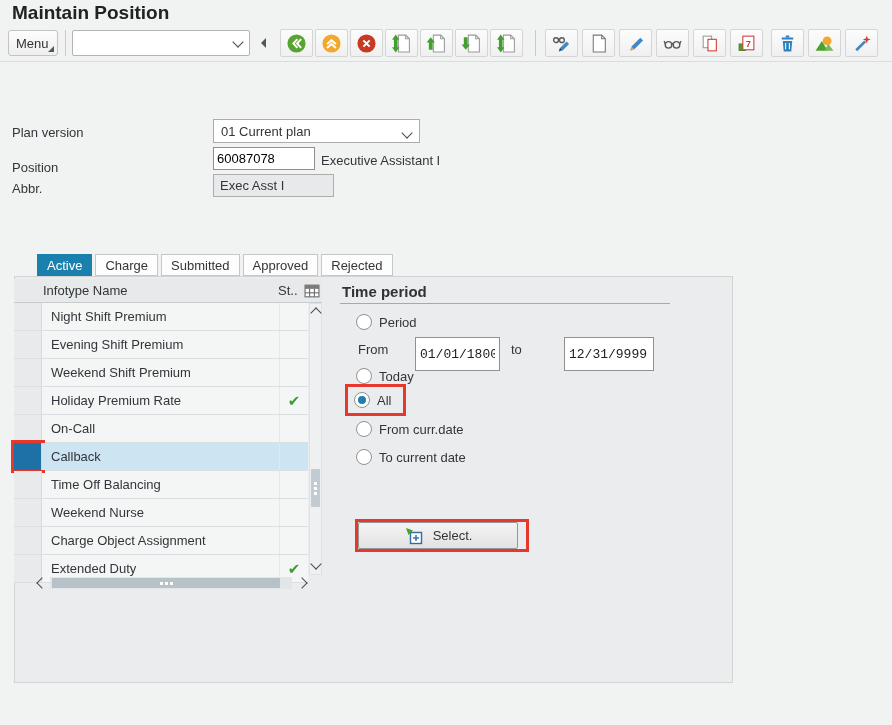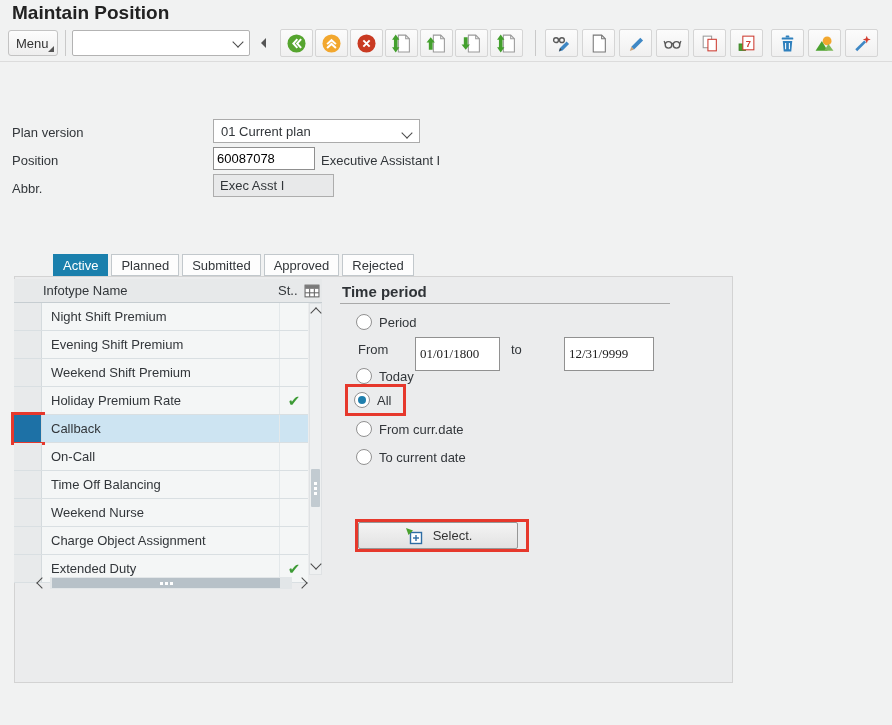--- a/index.html
+++ b/index.html
@@ -33,21 +33,21 @@
   .flabel{font-size:13px;color:#32363a;}
   .dropdown{left:213px;top:119px;width:207px;height:24px;background:#fff;border:1px solid #ababab;font-size:13px;
             display:flex;align-items:center;padding-left:7px;box-sizing:border-box;}
   .dropdown .chev{position:absolute;right:8px;top:9px;}
   .tinput{background:#fff;border:1px solid #8f8f8f;font-size:13px;padding:0 3px;box-sizing:border-box;
           font-family:"Liberation Sans",sans-serif;}
   .ro-field{left:213px;top:174px;width:121px;height:23px;background:#e8e9ea;border:1px solid #adadad;font-size:13px;
             display:flex;align-items:center;padding-left:6px;box-sizing:border-box;}
 
   
-  .tabs{left:37px;top:254px;height:22px;display:flex;gap:3px;margin-left:16px;}
+  .tabs{left:37px;top:254px;height:22px;display:flex;gap:3px;}
   .tab{height:22px;padding:0 9px;background:#fdfdfd;border:1px solid #c2c8cc;font-size:13px;color:#32363a;
        display:flex;align-items:center;box-sizing:border-box;}
   .tab.active{background:#1a80ad;border-color:#1a80ad;color:#fff;}
 
   
   .panel{left:14px;top:276px;width:719px;height:407px;background:#ebeced;border:1px solid #d3d3d3;box-sizing:border-box;}
 
   
   .thead{left:14px;top:279px;width:308px;height:24px;background:#e7e9ea;border-bottom:1px solid #c6cdd1;
          display:flex;align-items:center;font-size:13px;box-sizing:border-box;}
@@ -76,21 +76,21 @@
           display:flex;align-items:center;justify-content:center;gap:2px;}
 
   
   .tp-title{left:342px;top:283px;font-size:15px;font-weight:bold;color:#2f3337;}
   .tp-line{left:340px;top:303px;width:330px;height:1px;background:#a9a9a9;}
   .radio-row{position:absolute;display:flex;align-items:center;gap:7px;}
   .radio{width:14px;height:14px;border-radius:50%;background:#fff;border:1px solid #919191;position:relative;flex:none;}
   .radio.sel::after{content:"";position:absolute;left:3px;top:3px;width:8px;height:8px;border-radius:50%;background:#1f7fad;}
   .radio-label{font-size:13px;}
   .radio-row.annotated{border:3px solid #e6382c;padding:5px 12px 5px 6px;}
-  .date-input{position:absolute;height:20px;background:#fff;border:1px solid #919191;font-family:Liberation Serif, serif;
+  .date-input{position:absolute;height:20px;background:#fff;border:1px solid #919191;font-family:Liberation Mono, monospace;
               font-size:13px;padding:16px 4px;box-sizing:border-box;color:#222;}
   .red-box{position:absolute;border:3px solid #e6382c;}
   .select-btn{width:160px;height:27px;margin:0;background:linear-gradient(#f4f4f4,#e2e2e2);border:1px solid #979797;
               border-radius:2px;display:flex;align-items:center;justify-content:center;gap:9px;font-size:13px;color:#333;
               font-family:"Liberation Sans",sans-serif;}
   .stext{font-size:13px;}
 </style>
 </head>
 <body>
 
@@ -220,35 +220,35 @@
       </svg>
   </button>
 </div>
 
 <div class="abs flabel" style="left:12px;top:125px">Plan version</div>
 <div class="abs dropdown">
   <span>01 Current plan</span>
   <span class="chev down"></span>
 </div>
 
-<div class="abs flabel" style="left:12px;top:153px">Position</div>
+<div class="abs flabel" style="left:12px;top:160px">Position</div>
 <input class="abs tinput" style="left: 213px; top: 147px; width: 102px; height: 23px;" value="60087078">
 <div class="abs flabel" style="left:321px;top:153px">Executive Assistant I</div>
 
 <div class="abs flabel" style="left:12px;top:181px">Abbr.</div>
 <div class="abs ro-field">
   <span>Exec Asst I</span>
 </div>
 
 <div class="abs tabs">
   <div class="tab active">
       <span>Active</span>
     </div>
   <div class="tab">
-      <span>Planned</span>
+      <span>Charge</span>
     </div>
   <div class="tab">
       <span>Submitted</span>
     </div>
   <div class="tab">
       <span>Approved</span>
     </div>
   <div class="tab">
       <span>Rejected</span>
     </div>
@@ -287,29 +287,29 @@
     <div class="cell-name">Weekend Shift Premium</div>
     <div class="cell-status"></div>
   </div>
 
   <div class="trow">
     <div class="sel-cell"></div>
     <div class="cell-name">Holiday Premium Rate</div>
     <div class="cell-status">✔</div>
   </div>
 
+  <div class="trow">
+    <div class="sel-cell"></div>
+    <div class="cell-name">On-Call</div>
+    <div class="cell-status"></div>
+  </div>
+
   <div class="trow selected">
     <div class="sel-cell annotated"></div>
     <div class="cell-name">Callback</div>
-    <div class="cell-status"></div>
-  </div>
-
-  <div class="trow">
-    <div class="sel-cell"></div>
-    <div class="cell-name">On-Call</div>
     <div class="cell-status"></div>
   </div>
 
   <div class="trow">
     <div class="sel-cell"></div>
     <div class="cell-name">Time Off Balancing</div>
     <div class="cell-status"></div>
   </div>
 
   <div class="trow">

